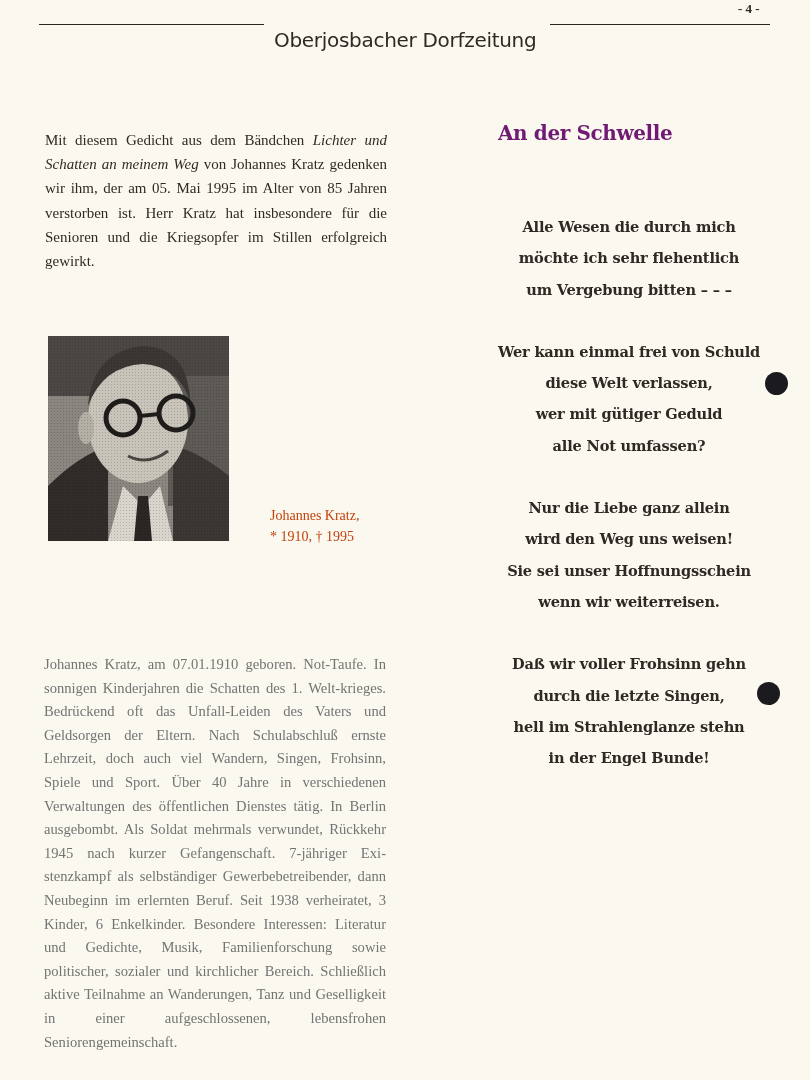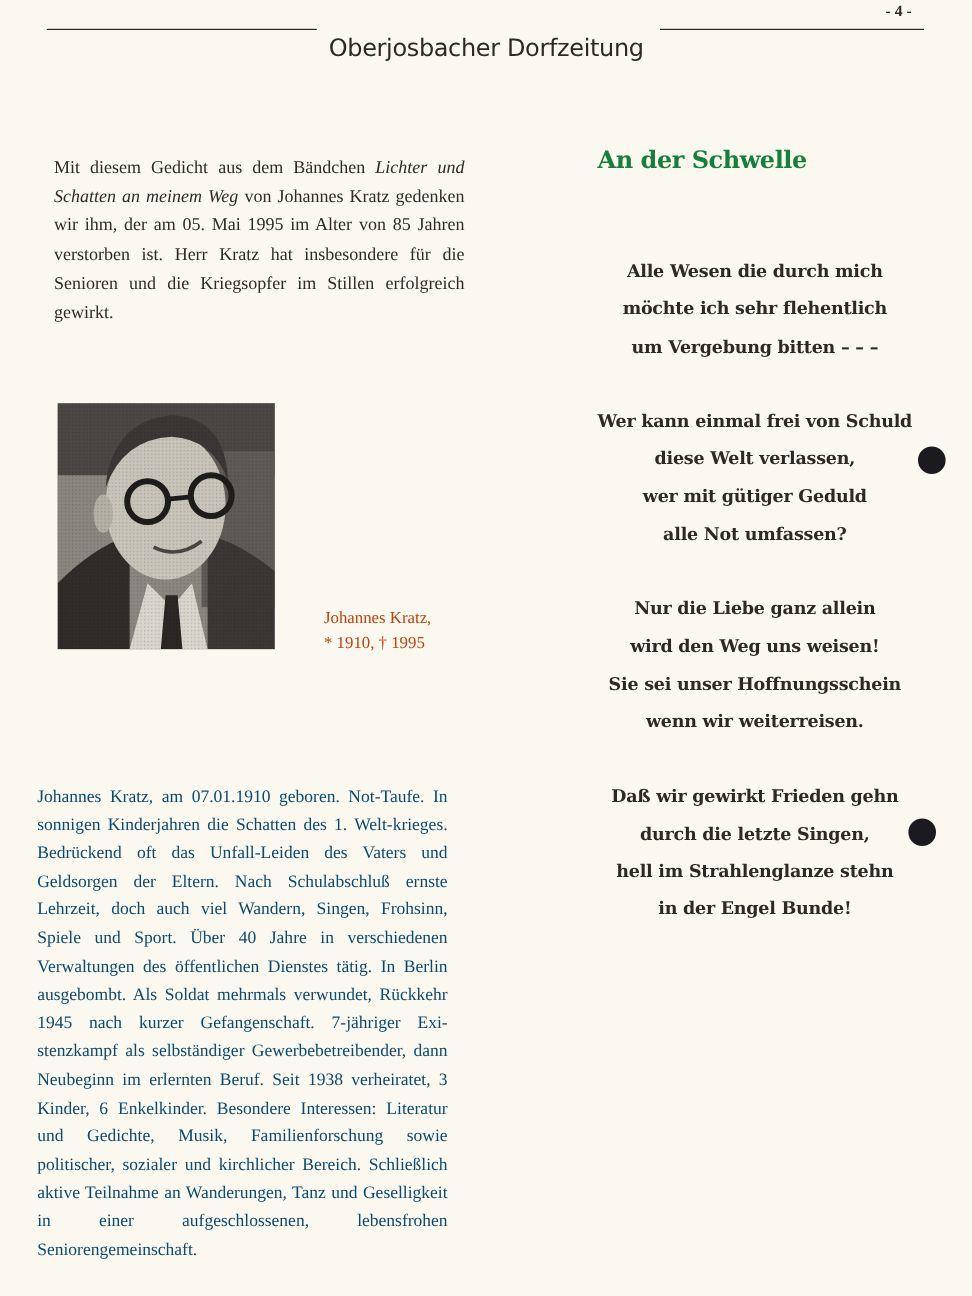--- a/index.html
+++ b/index.html
@@ -35,28 +35,28 @@
   }
   .photo svg { width: 100%; height: 100%; display: block; }
 
   .caption {
     position: absolute; left: 270px; top: 505px;
     font-family: "Liberation Serif", serif; font-size: 14px; line-height: 21px;
     color: #c2410c;
   }
 
   .bio {
-    position: absolute; left: 31px; top: 653px; width: 342px;
+    position: absolute; left: 44px; top: 653px; width: 342px;
     font-family: "Liberation Serif", serif; font-size: 14.6px; line-height: 23.6px;
-    text-align: justify; color: #0c4a6e;
+    text-align: justify; color: #737373;
   }
 
   .poem-title {
     position: absolute; left: 498px; top: 121px;
-    font-family: "DejaVu Serif", serif; font-weight: bold; font-size: 20px; color: #15803d;
+    font-family: "DejaVu Serif", serif; font-weight: bold; font-size: 20px; color: #701a75;
     letter-spacing: -0.4px;
   }
   .poem {
     position: absolute; left: 498px; top: 211px;
     font-family: "DejaVu Serif", serif; font-weight: bold; font-size: 14.6px; color: #2e2925;
     letter-spacing: -0.2px;
   }
   .stanza { margin-bottom: 31px; text-align: center; }
   .stanza .line { height: 31.3px; line-height: 31.3px; white-space: nowrap; }
 
@@ -123,21 +123,21 @@
     <div class="line">wer mit gütiger Geduld</div>
     <div class="line">alle Not umfassen?</div>
   </div>
   <div class="stanza">
     <div class="line">Nur die Liebe ganz allein</div>
     <div class="line">wird den Weg uns weisen!</div>
     <div class="line">Sie sei unser Hoffnungsschein</div>
     <div class="line">wenn wir weiterreisen.</div>
   </div>
   <div class="stanza">
-    <div class="line">Daß wir gewirkt Frieden gehn</div>
+    <div class="line">Daß wir voller Frohsinn gehn</div>
     <div class="line">durch die letzte Singen,</div>
     <div class="line">hell im Strahlenglanze stehn</div>
     <div class="line">in der Engel Bunde!</div>
   </div>
 </div>
 
 <div class="punch-hole hole1"></div>
 <div class="punch-hole hole2"></div>
 
 </body></html>

